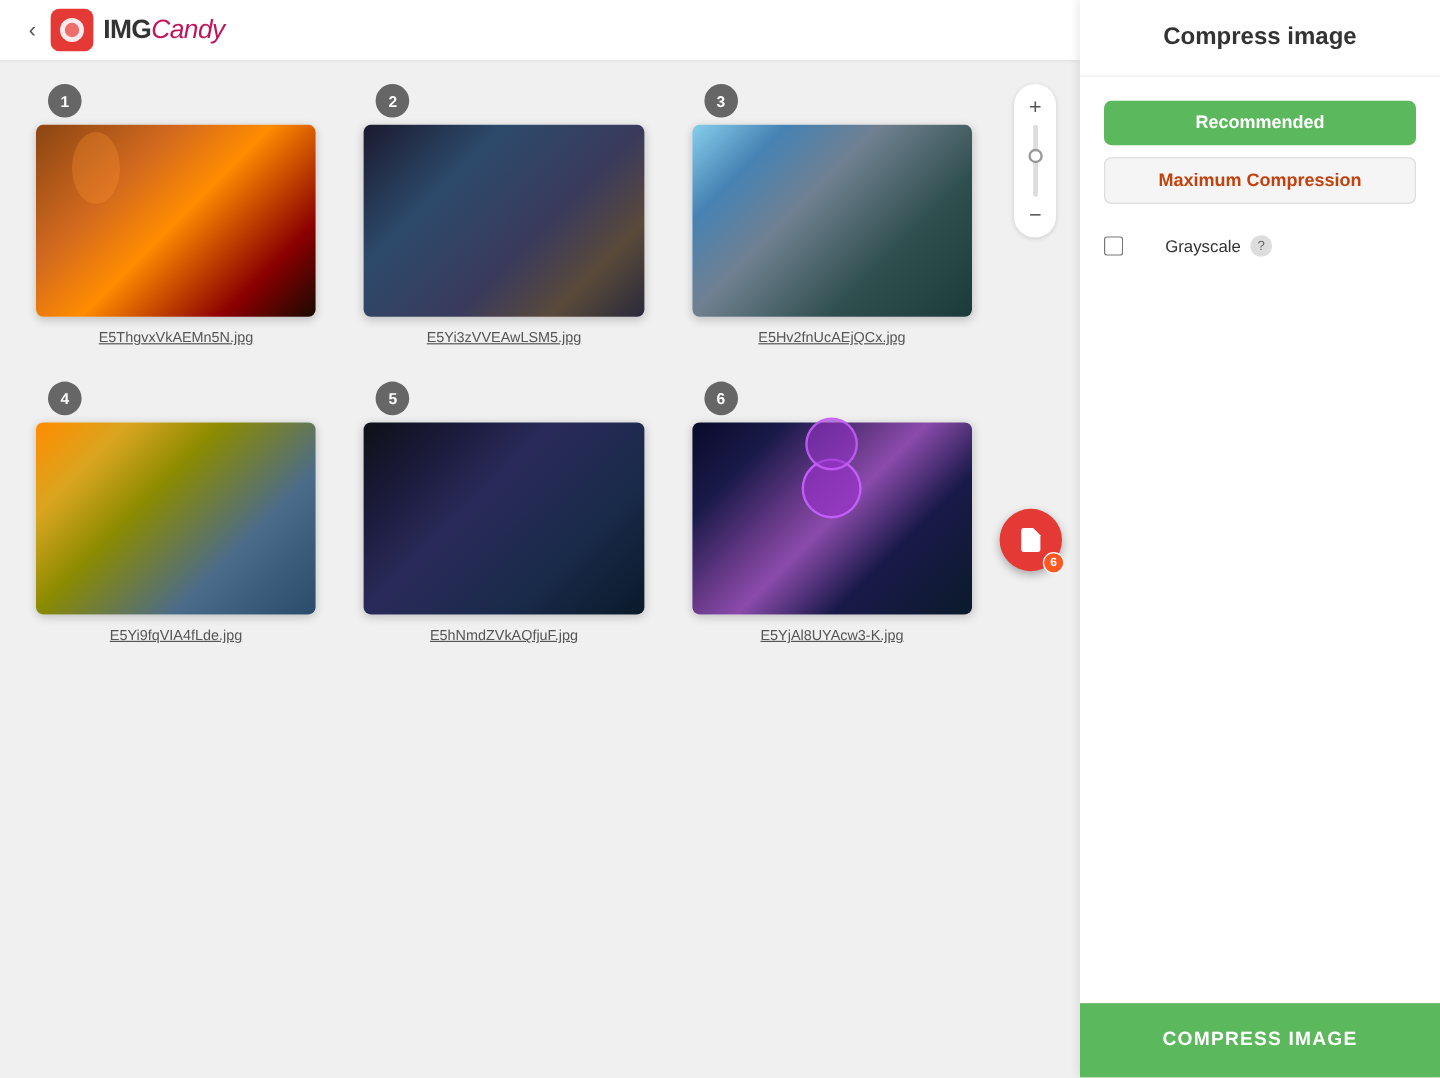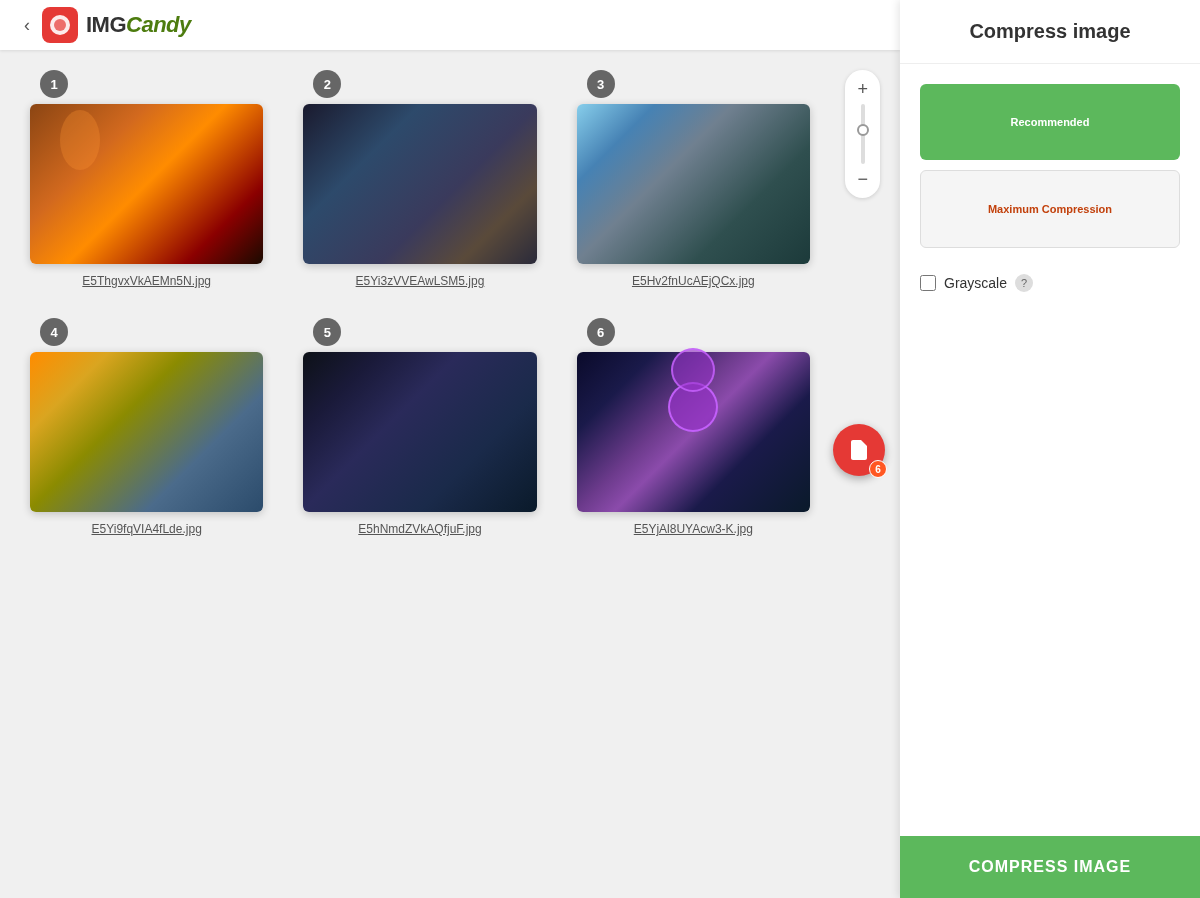--- a/index.html
+++ b/index.html
@@ -47,22 +47,22 @@
 
     .logo-text {
       font-size: 22px;
       font-weight: 700;
       color: #333;
       letter-spacing: -0.5px;
     }
 
     .logo-text span.candy {
       font-style: italic;
-      font-weight: 700;
-      color: #4d7c0f;
+      font-weight: 400;
+      color: #be185d;
     }
 
     
     .content-area {
       flex: 1;
       padding: 20px 30px;
       overflow-y: auto;
       position: relative;
     }
 
@@ -228,24 +228,24 @@
       color: #333;
     }
 
     .sidebar-content {
       flex: 1;
       padding: 20px;
     }
 
     .compression-btn {
       width: 100%;
-      padding: 32px;
+      padding: 10px;
       border: none;
       border-radius: 6px;
-      font-size: 11px;
+      font-size: 15px;
       font-weight: 600;
       cursor: pointer;
       margin-bottom: 10px;
     }
 
     .btn-recommended {
       background: #5cb85c;
       color: #fff;
     }
 
@@ -264,20 +264,21 @@
 
     .grayscale-checkbox {
       width: 16px;
       height: 16px;
       cursor: pointer;
     }
 
     .grayscale-label {
       font-size: 14px;
       color: #333;
+      margin-left: 27px;
     }
 
     .help-icon {
       width: 18px;
       height: 18px;
       border-radius: 50%;
       background: #ddd;
       color: #666;
       font-size: 11px;
       display: flex;

